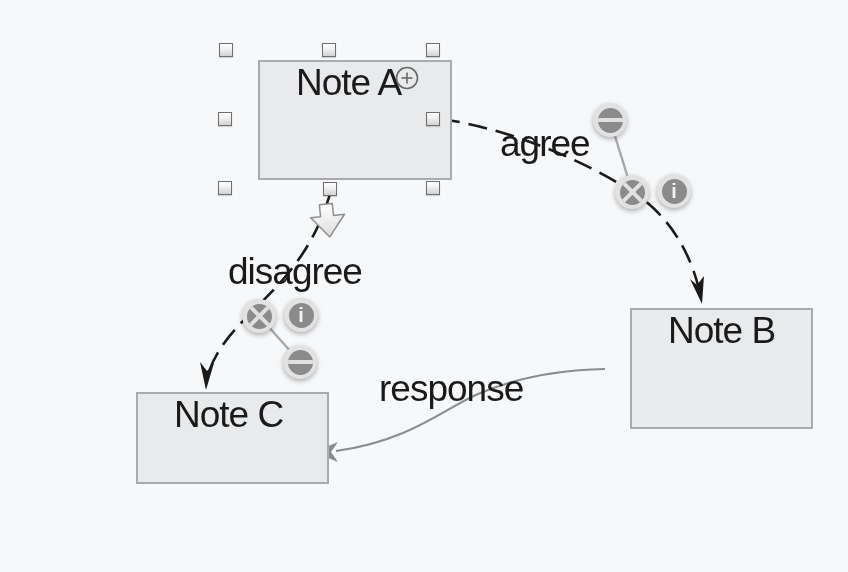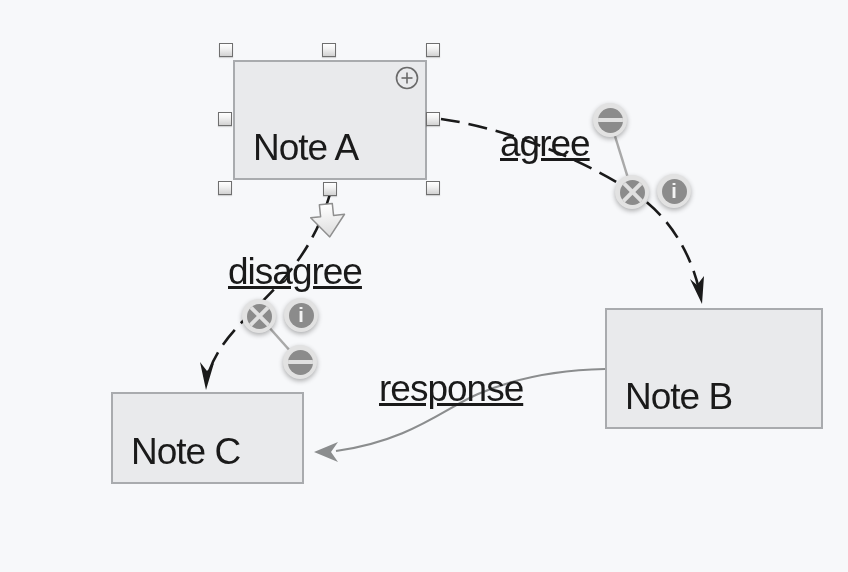--- a/index.html
+++ b/index.html
@@ -22,36 +22,36 @@
     width:848px;height:572px;
     background:var(--canvas-bg);
     overflow:hidden;
   }
   #wires{position:absolute;left:0;top:0;width:848px;height:572px;}
 
   .note{
     position:absolute;
     background:var(--note-fill);
     border:2px solid var(--note-border);
-    display:flex;align-items:flex-end;
-    padding-left:18px;padding-bottom:9px;
+    display:flex;align-items:flex-start;
+    padding-left:36px;padding-bottom:9px;
     color:var(--text-color);
     font-size:37px;letter-spacing:-1px;
     cursor:default;
+    margin-left:25px;
   }
   #note-a{left:233px;top:60px;width:194px;height:120px;}
-  #note-b{left:605px;top:308px;width:218px;height:121px;}
+  #note-b{left:605px;top:308px;width:183px;height:121px;}
   #note-c{left:111px;top:392px;width:193px;height:92px;}
 
   .conn-label{
     position:absolute;
     color:var(--text-color);
     font-size:37px;letter-spacing:-1px;line-height:1;
     white-space:nowrap;
-    text-decoration:underline;
   }
   #label-agree{left:500px;top:125px;}
   #label-disagree{left:228px;top:253px;}
   #label-response{left:379px;top:370px;}
 
   .handle{
     position:absolute;width:14px;height:14px;
     border:1.5px solid var(--handle-border);
     background:linear-gradient(180deg,#ffffff 0%,#f2f2f2 40%,#d2d2d2 100%);
     box-shadow:0 1px 1px rgba(0,0,0,0.15);

